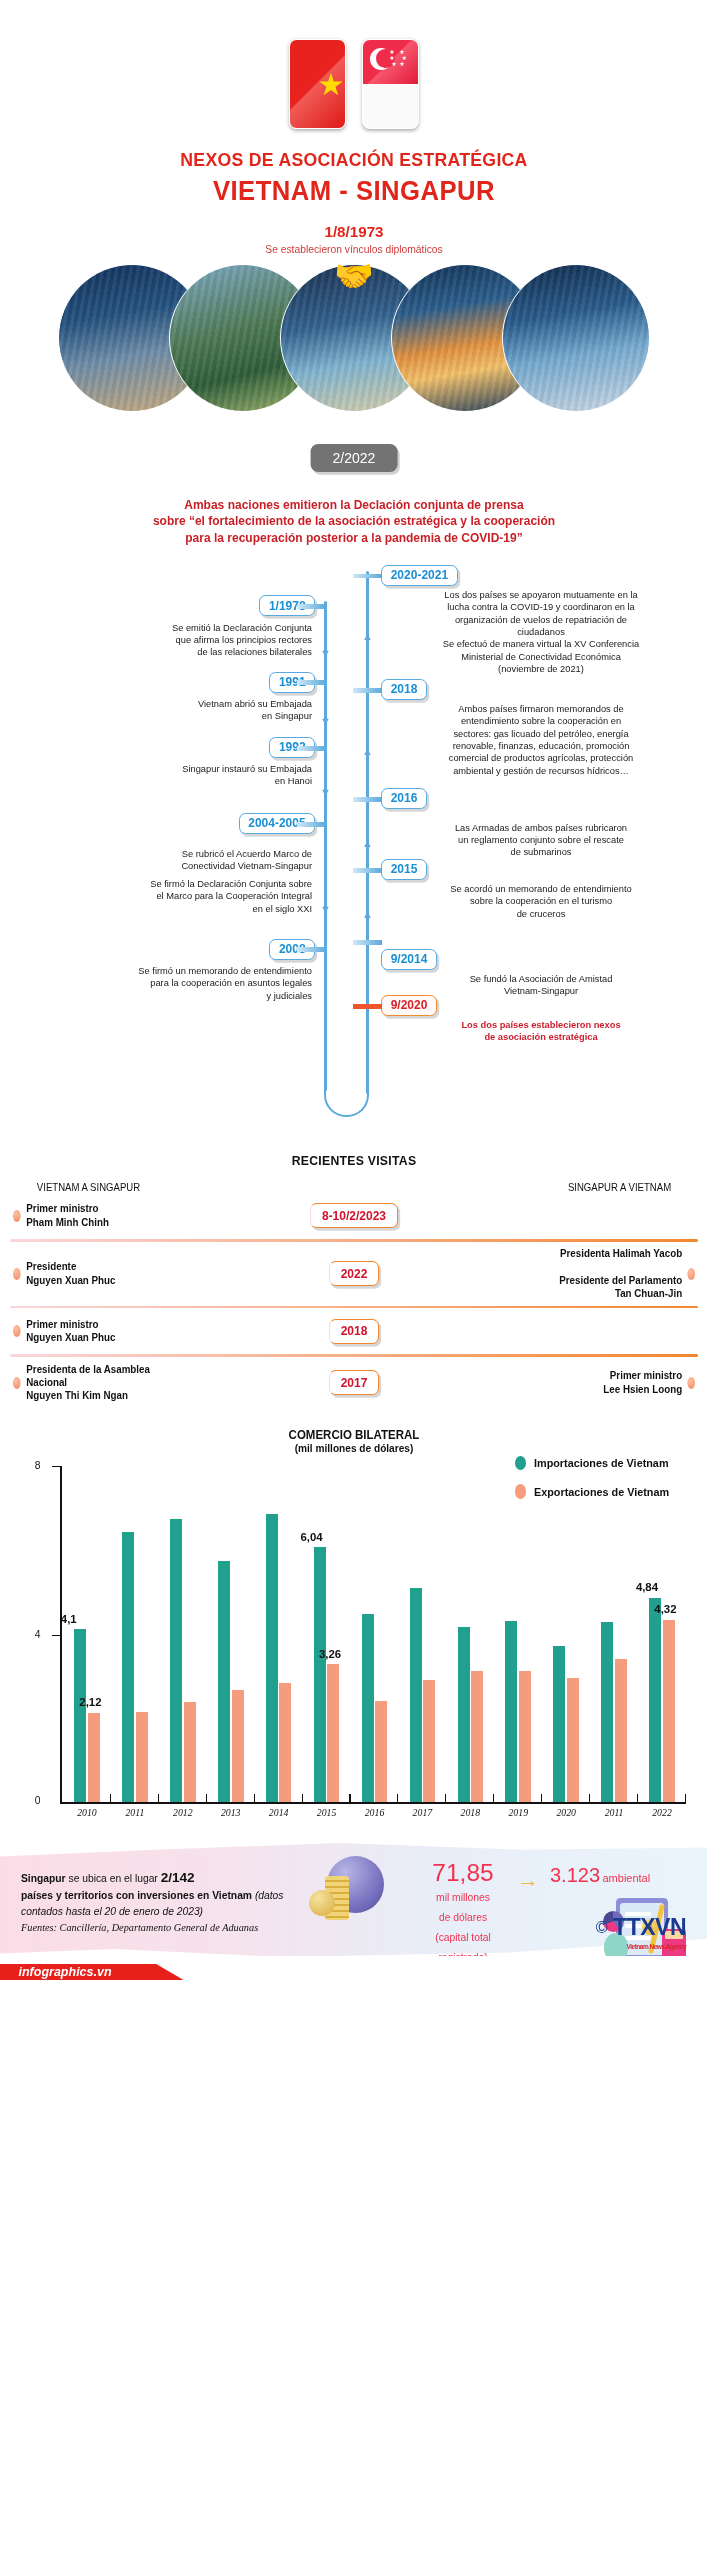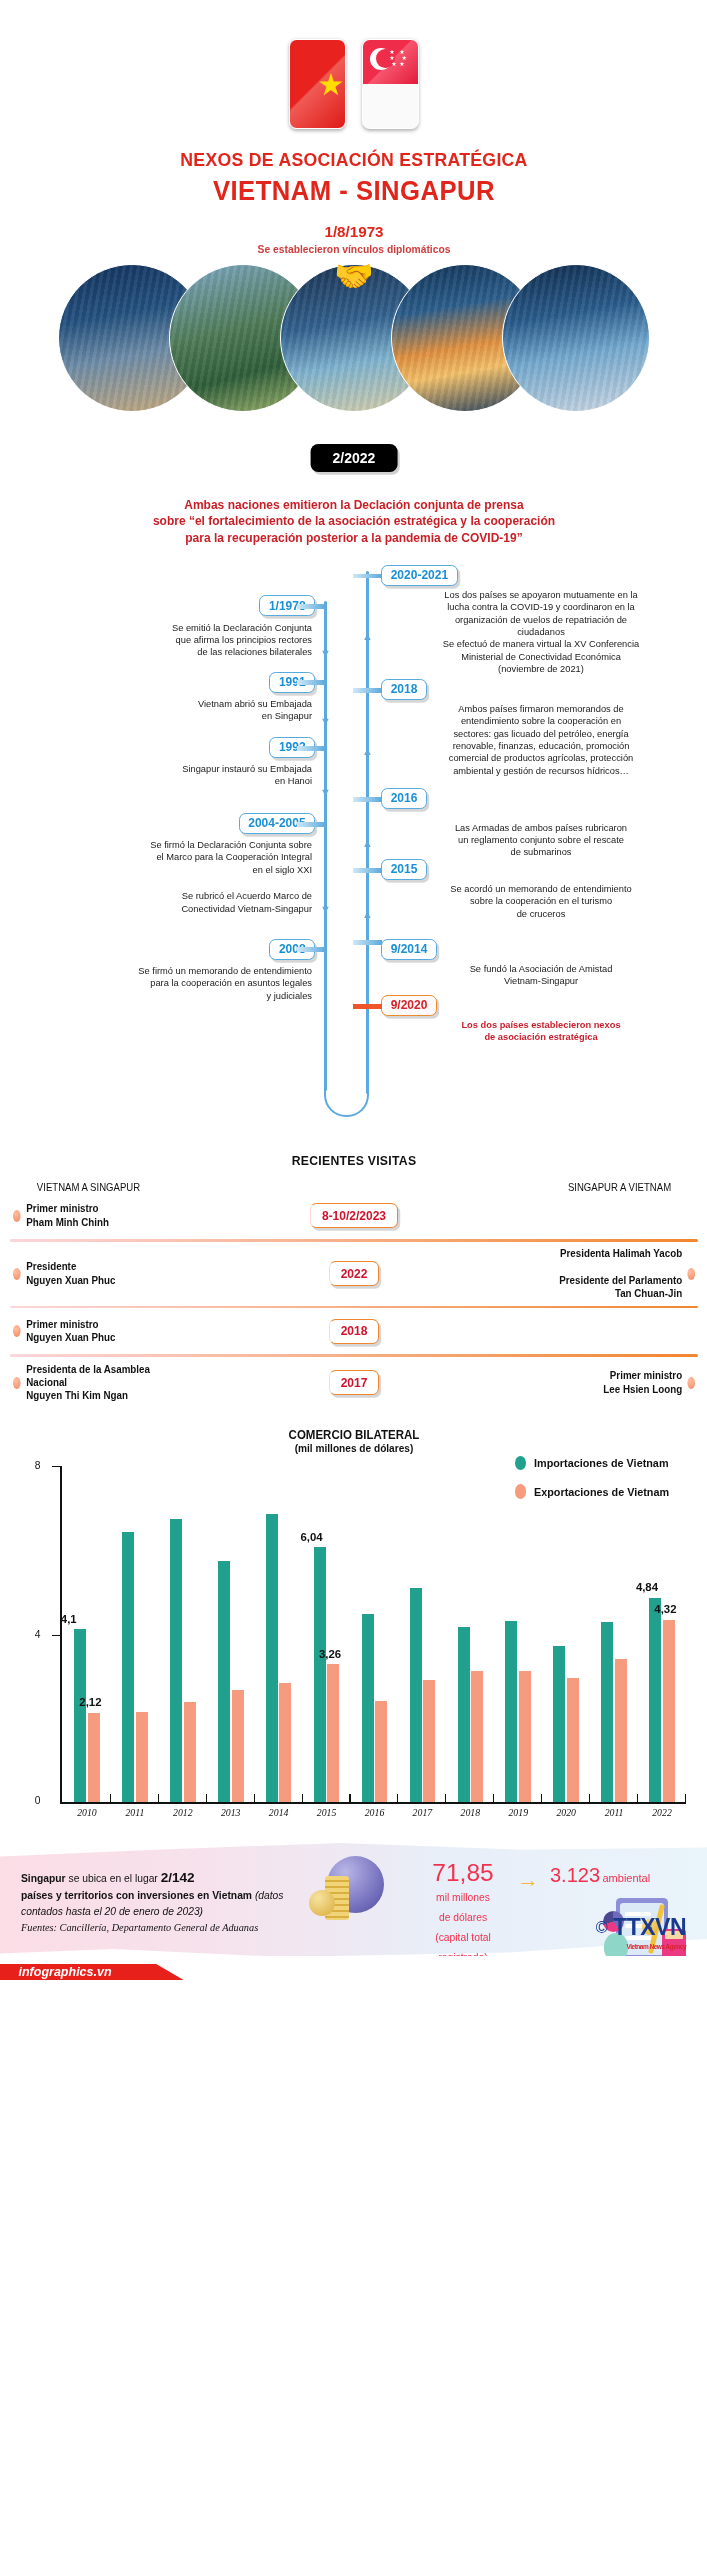--- a/index.html
+++ b/index.html
@@ -36,21 +36,21 @@
   
   .t1 {
     text-align:center; color:#e1251b; font-weight:bold; font-size:19px;
     letter-spacing:0.3px; margin-top:19.6px; transform: scaleX(.93); font-stretch:condensed;
   }
   .t2 {
     text-align:center; color:#e1251b; font-weight:bold; font-size:27px;
     margin-top:5.4px; letter-spacing:0.5px; transform: scaleX(.95);
   }
   .t3 { text-align:center; color:#e1251b; font-weight:bold; font-size:15.2px; margin-top:16.3px; }
-  .t4 { text-align:center; color:#cf3c3c; font-weight:bold; font-size:10.3px; margin-top:3.3px; }
+  .t4 { text-align:center; color:#cf3c3c; font-weight:normal; font-size:10.3px; margin-top:3.3px; }
 
   
   .band { position:relative; height:229px; margin-top:9.8px; }
   .circle-row { position:absolute; left:16.3px; right:16.3px; top:0; display:flex; justify-content:center; }
   .circ {
     width:148px; height:148px; border-radius:50%; overflow:hidden;
     margin:0 -18.5px; border:1.6px solid #fff; position:relative;
   }
   .c1 { background: linear-gradient(170deg,#12315c 0%,#24527f 35%,#6d8ca8 60%,#c8aa7c 100%); }
   .c2 { background: linear-gradient(165deg,#7fa9c7 0%,#4e7a55 45%,#2f5e3a 70%,#a3b86e 100%); }
@@ -61,21 +61,21 @@
     background: repeating-linear-gradient(100deg, rgba(255,255,255,.06) 0 3.3px, rgba(0,0,0,.05) 3.3px 7px); }
 
   .handshake {
     position:absolute; left:50%; top:-7.6px; transform:translateX(-50%);
     width:82px; text-align:center; font-size:32px; color:#e36b4a; z-index:5;
   }
 
   
   .badge2022 {
     position:absolute; left:50%; top:180px; transform:translateX(-50%);
-    background:#000000; color:#fff; font-weight:bold; font-size:14px;
+    background:#737373; color:#fff; font-weight:normal; font-size:14px;
     padding:6px 22px; border-radius:7.6px; box-shadow:2.2px 2.7px 0 rgba(0,0,0,.18); z-index:6;
   }
 
   .decl { text-align:center; color:#c91f26; font-weight:bold; font-size:12px; line-height:1.38;
           margin-top:3.3px; padding:0 33px; }
 
   
   .timeline { position:relative; margin-top:18.5px; height:588px; }
   .spineL { position:absolute; left:324px; top:36px; width:2.7px; height:490px; background:#5ba9dd; border-radius:1.6px; }
   .spineR { position:absolute; left:366px; top:6.5px; width:2.7px; height:523px; background:#5ba9dd; border-radius:1.6px; }
@@ -277,25 +277,25 @@
     </div>
     <div class="tl-text" style="padding-right:12px; margin-top:5.4px; white-space:pre-line;">Singapur instauró su Embajada
 en Hanoi</div>
   </div>
   <div class="conn" style="left:297px; top:181px; width:29px;"></div>
 
   <div class="tl-item tl-left" style="left:0; top:248px; width:324px;">
     <div style="text-align:right; padding-right:8.7px;">
       <span class="pill">2004-2005</span>
     </div>
+    <div class="tl-text" style="padding-right:12px; margin-top:14px; white-space:pre-line;">Se rubricó el Acuerdo Marco de
+Conectividad  Vietnam-Singapur</div>
     <div class="tl-text" style="padding-right:12px; margin-top:5.4px; white-space:pre-line;">Se firmó la Declaración Conjunta sobre
 el Marco para la Cooperación Integral
 en el siglo XXI</div>
-    <div class="tl-text" style="padding-right:12px; margin-top:14px; white-space:pre-line;">Se rubricó el Acuerdo Marco de
-Conectividad  Vietnam-Singapur</div>
   </div>
   <div class="conn" style="left:297px; top:257px; width:29px;"></div>
 
   <div class="tl-item tl-left" style="left:0; top:374px; width:324px;">
     <div style="text-align:right; padding-right:8.7px;">
       <span class="pill">2008</span>
     </div>
     <div class="tl-text" style="padding-right:12px; margin-top:5.4px; white-space:pre-line;">Se firmó un memorando de entendimiento
 para la cooperación en asuntos legales
 y judiciales</div>
@@ -339,21 +339,21 @@
   <div class="conn" style="left:353px; top:232px; width:29px;"></div>
 
   <div class="tl-item tl-right" style="left:381px; top:294px; width:320px;">
     <span class="pill">2015</span>
     <div class="tl-text" style="margin-top:3.3px; white-space:pre-line;">Se acordó un memorando de entendimiento
 sobre la cooperación en el turismo
 de cruceros</div>
   </div>
   <div class="conn" style="left:353px; top:303px; width:29px;"></div>
 
-  <div class="tl-item tl-right" style="left:381px; top:374px; width:320px;">
+  <div class="tl-item tl-right" style="left:381px; top:384px; width:320px;">
     <span class="pill">9/2014</span>
     <div class="tl-text" style="margin-top:3.3px; white-space:pre-line;">Se fundó la Asociación de Amistad
 Vietnam-Singapur</div>
   </div>
   <div class="conn" style="left:353px; top:375px; width:29px;"></div>
 
   <div class="tl-item tl-right" style="left:381px; top:430px; width:320px;">
     <span class="pill red">9/2020</span>
     <div class="tl-text redbold" style="margin-top:3.3px; white-space:pre-line;">Los dos países establecieron nexos
 de asociación estratégica</div>

